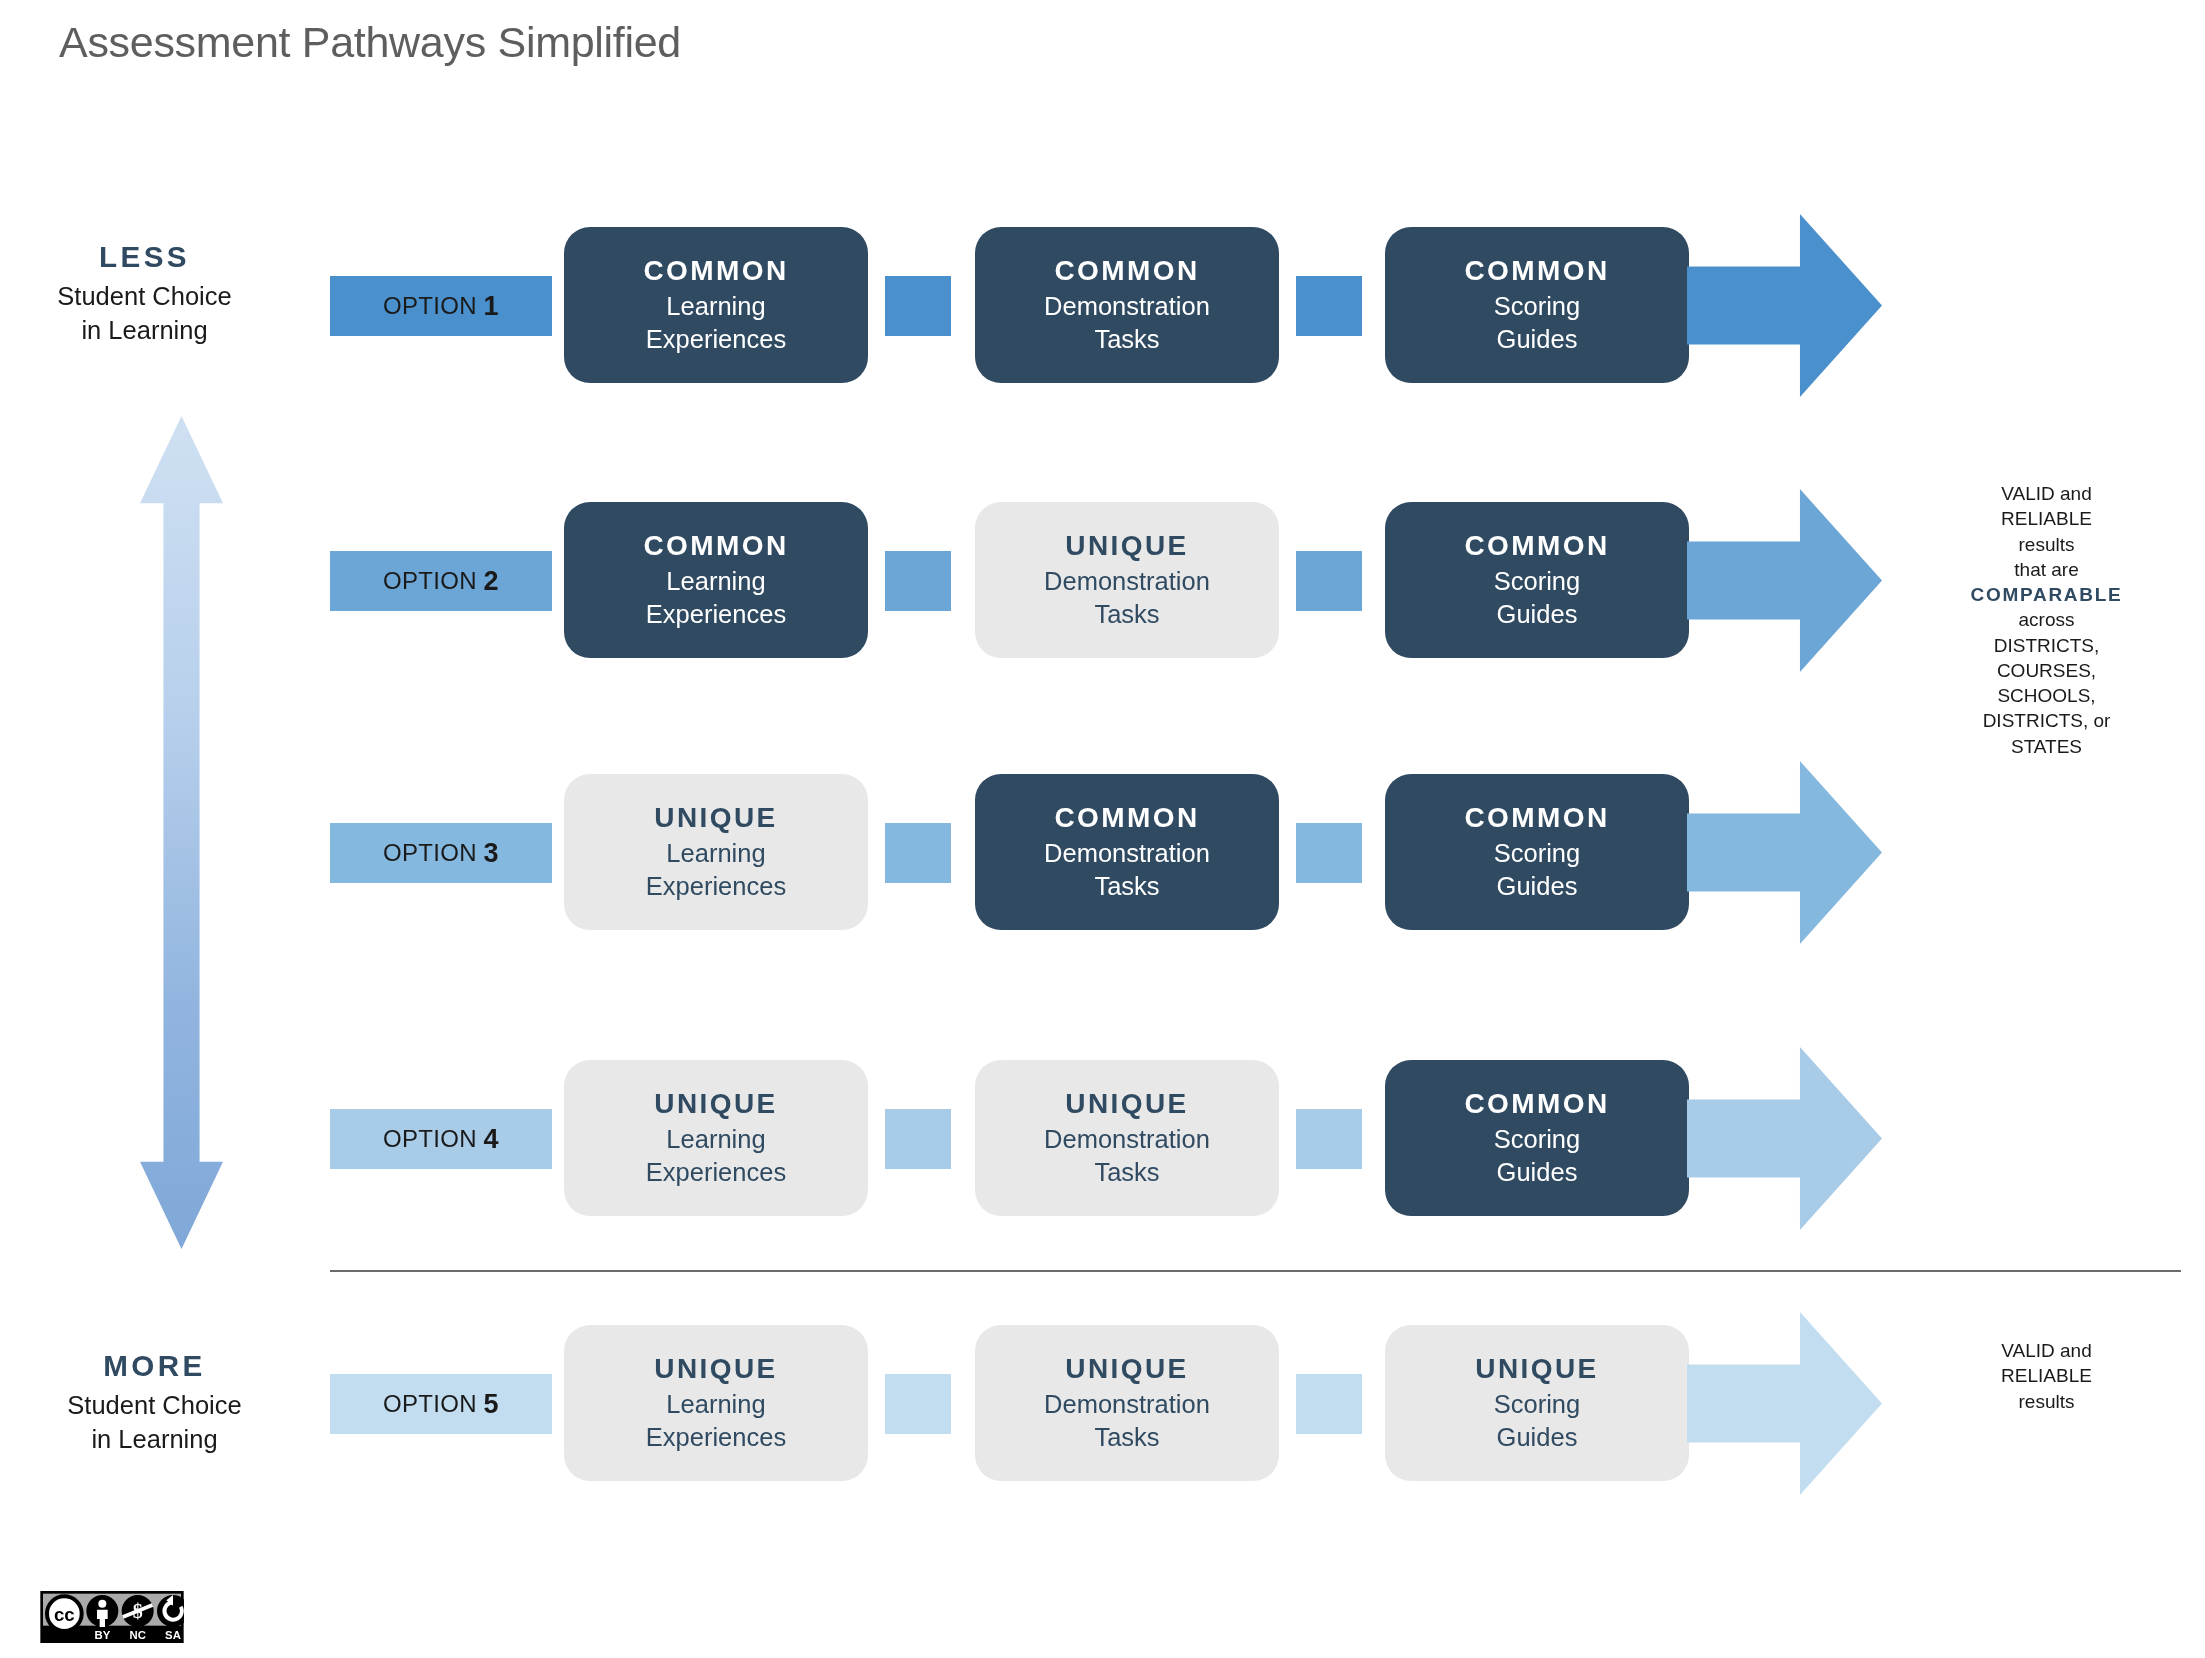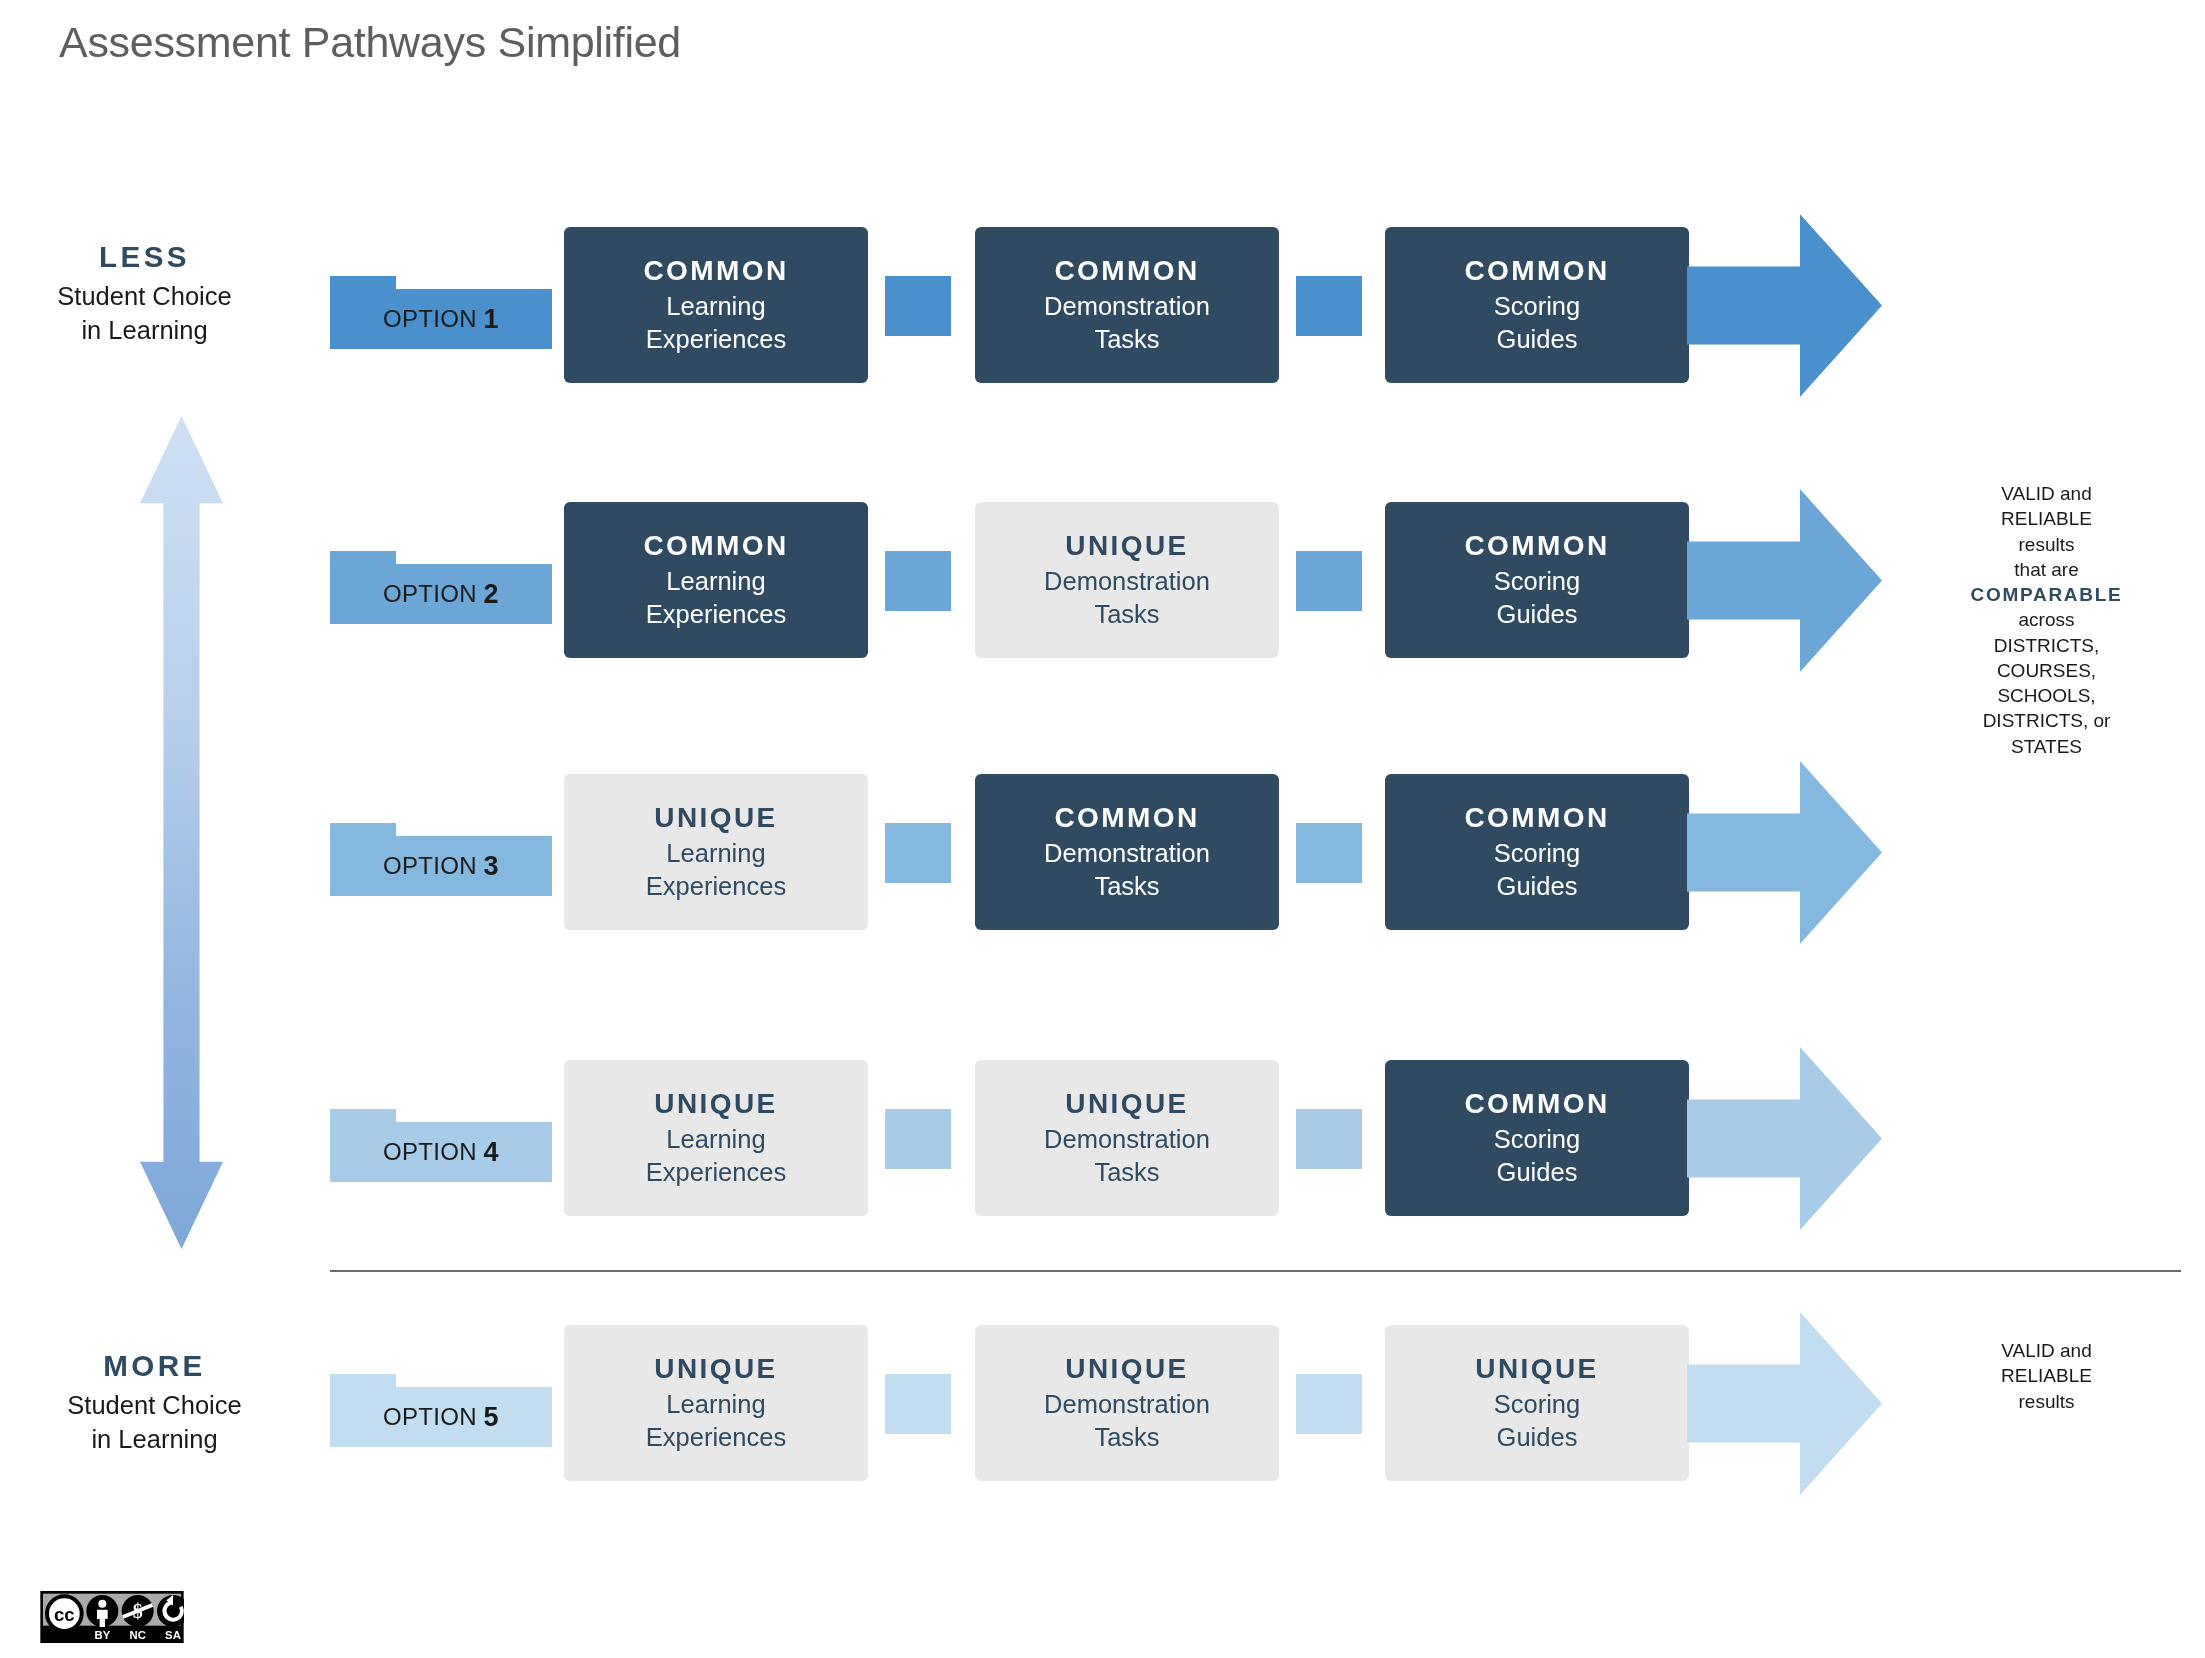--- a/index.html
+++ b/index.html
@@ -72,40 +72,39 @@
   
   .option-chip {
     position: absolute;
     left: 330px;
     top: 54px;
     width: 222px;
     height: 59px;
     display: flex;
     align-items: center;
     justify-content: center;
-    margin-top: 13px;
   }
   .option-chip .chip-text {
     font-size: 24px;
     color: #1a1a1a;
     letter-spacing: 0.3px;
     white-space: nowrap;
   }
   .option-chip .chip-num {
     font-weight: bold;
     font-size: 27px;
     margin-left: 6.7px;
   }
 
   
   .stage {
     position: absolute;
     width: 304px;
     height: 156px;
-    border-radius: 6px;
+    border-radius: 26px;
     top: 5.4px;
     display: flex;
     flex-direction: column;
     align-items: center;
     justify-content: center;
     box-sizing: border-box;
     padding: 4px 16px;
   }
   .stage .stage-kind {
     font-size: 28px;

